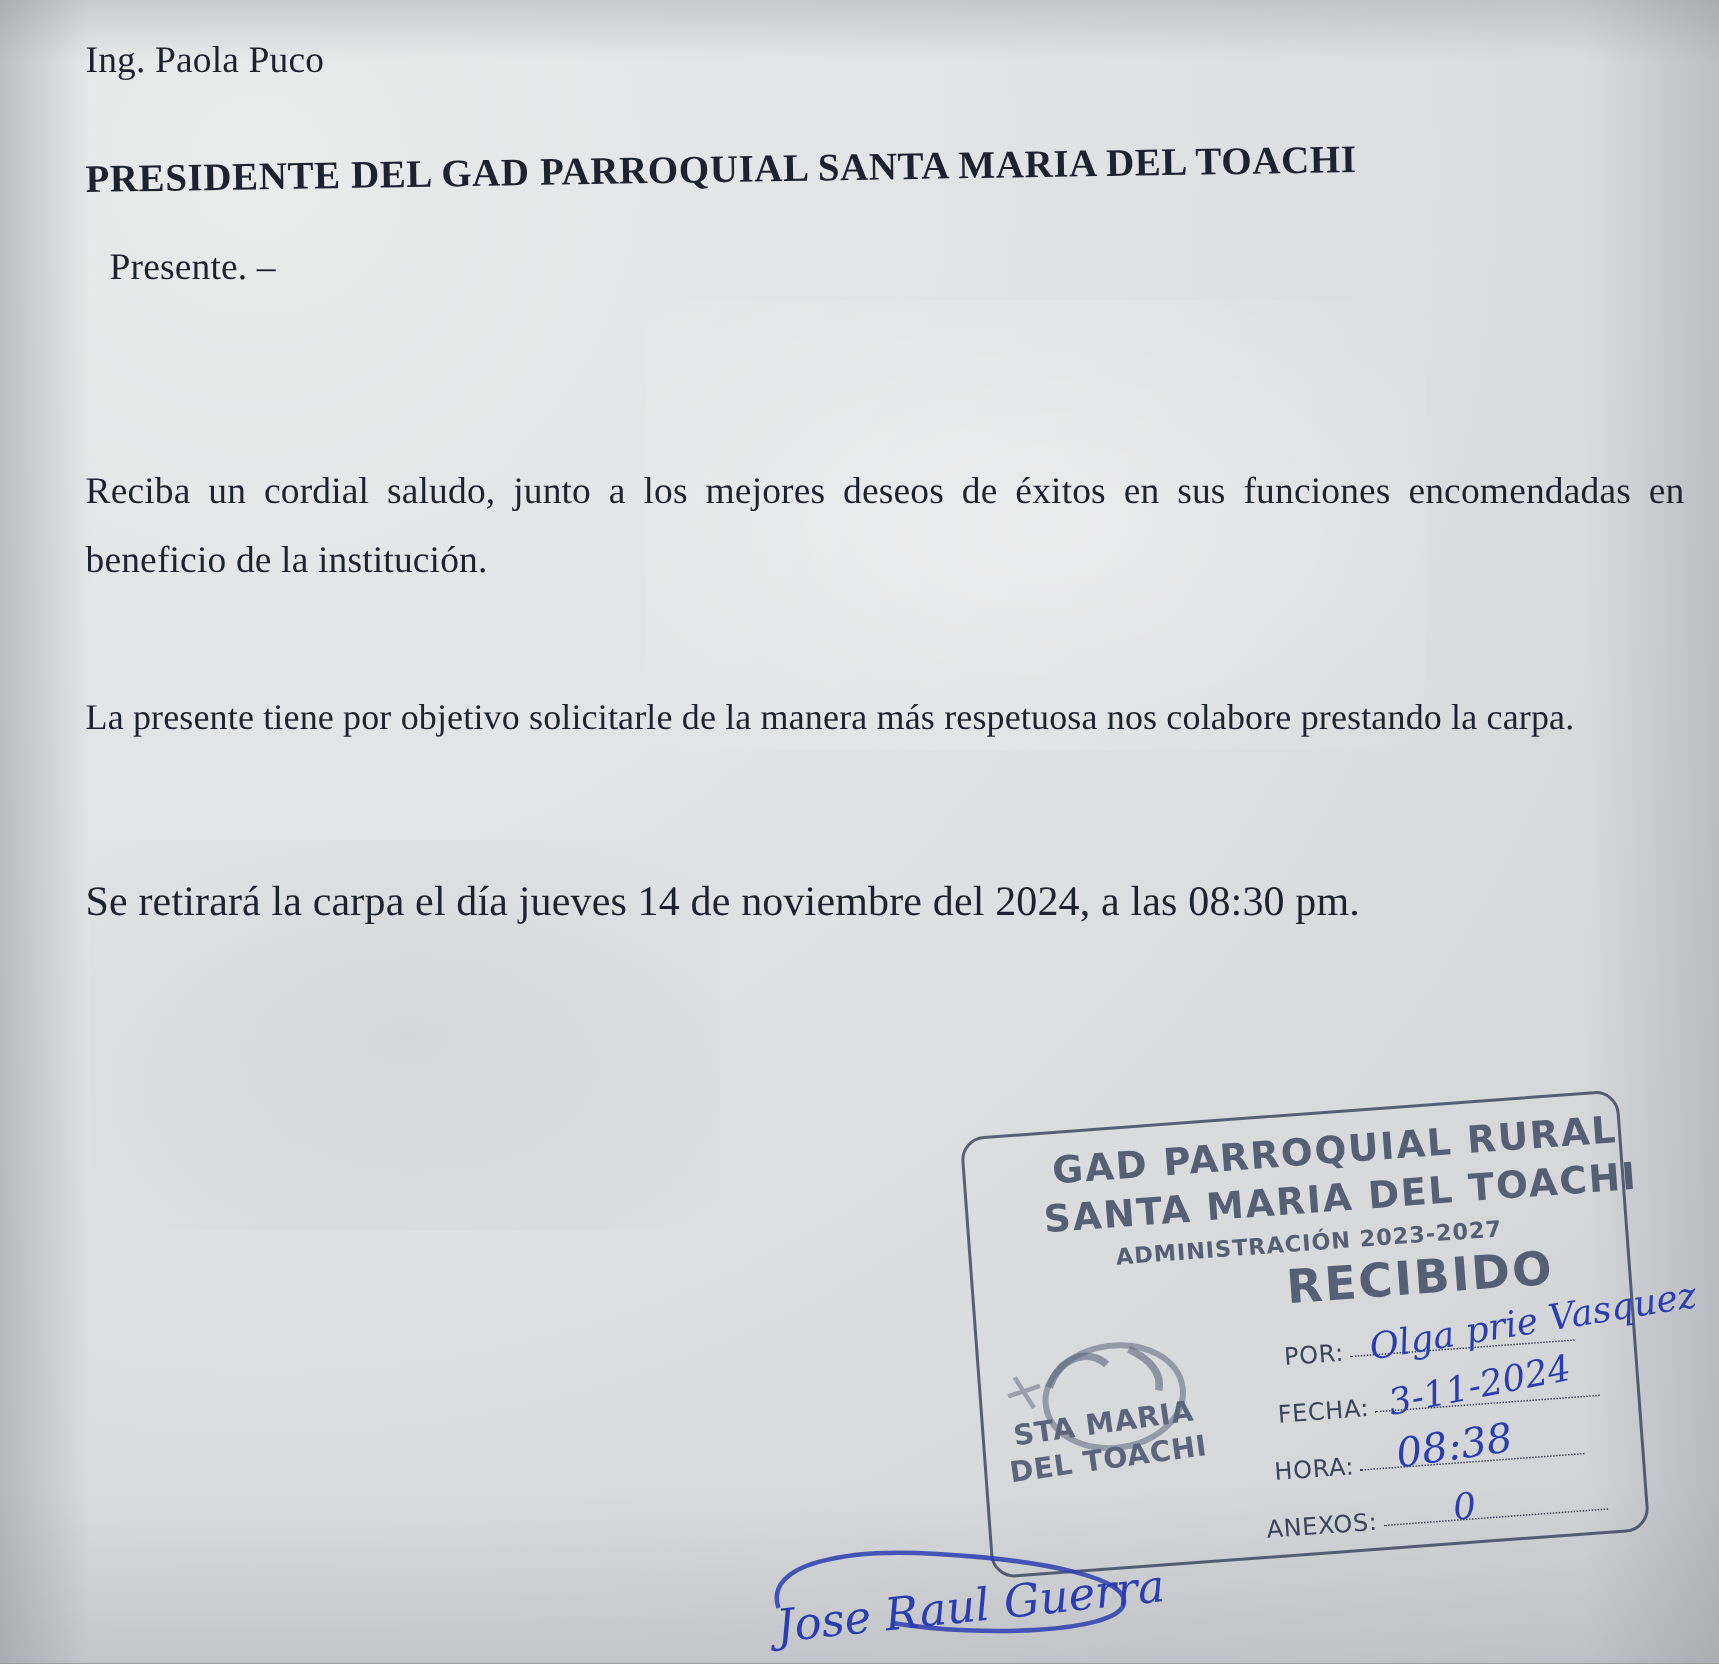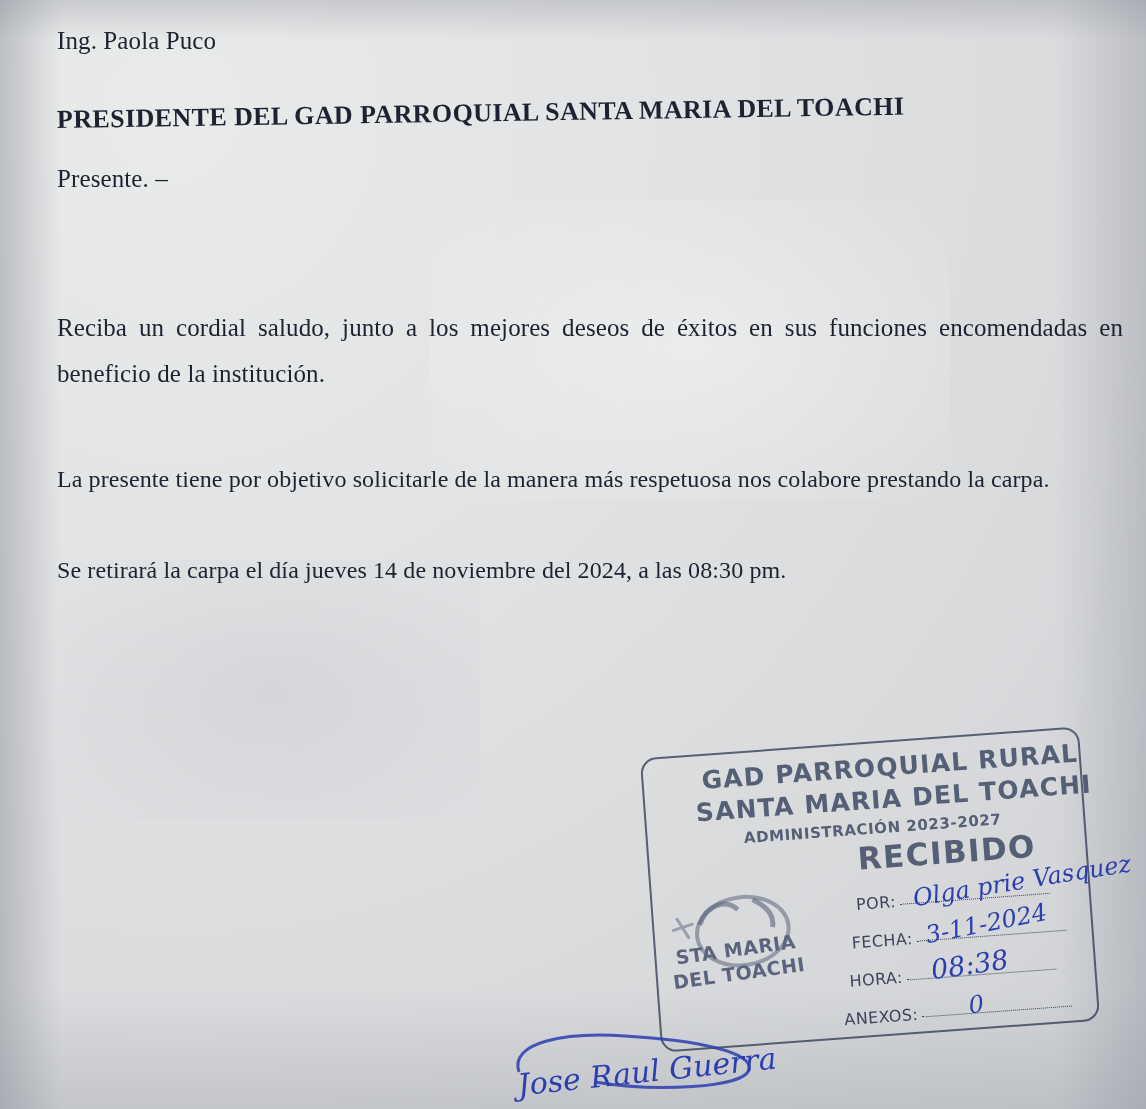--- a/index.html
+++ b/index.html
@@ -60,40 +60,40 @@
   }
   #recipient-title {
     left: 57px; top: 100px;
     font-size: 26px;
     font-weight: bold;
     letter-spacing: .4px;
     transform: rotate(-0.9deg);
     transform-origin: left center;
   }
   #present-line {
-    left: 57px; top: 160px;
+    left: 73px; top: 160px;
     font-size: 25px;
   }
   #para1 {
     left: 57px; top: 305px;
     width: 1066px;
     font-size: 25px;
     text-align: justify;
     line-height: 1.85;
   }
   #para2 {
     left: 57px; top: 458px;
     width: 1075px;
     font-size: 24px;
     line-height: 1.75;
   }
   #para3 {
-    left: 57px; top: 552px;
+    left: 57px; top: 580px;
     width: 1000px;
-    font-size: 24px;
+    font-size: 28px;
   }
   #para4 {
     left: 57px; top: 655px;
     width: 1070px;
     font-size: 25px;
     text-align: justify;
     line-height: 1.85;
   }
   #closing {
     left: 57px; top: 868px;

